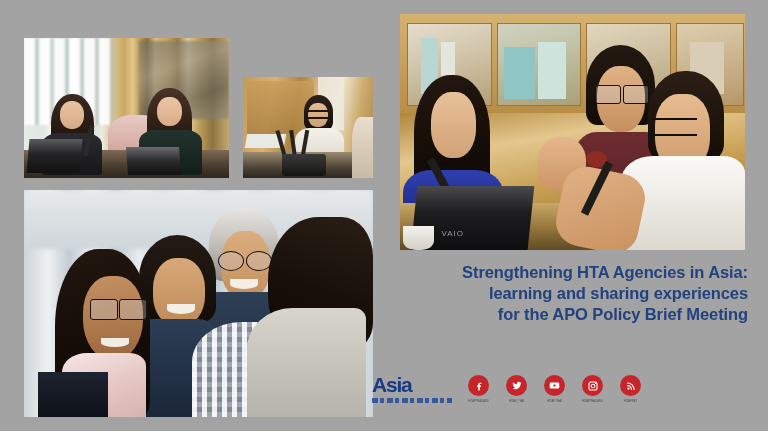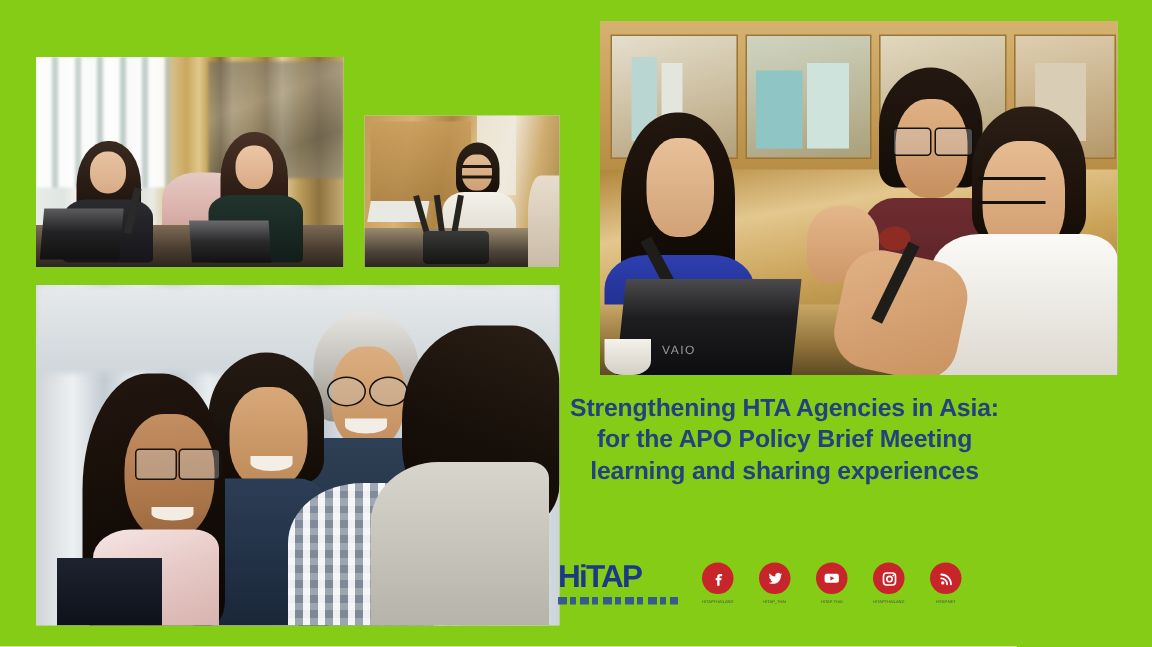--- a/index.html
+++ b/index.html
@@ -8,21 +8,21 @@
     padding: 0;
     background: #ffffff;
   }
   body {
     font-family: "Liberation Sans", sans-serif;
   }
   #poster {
     position: relative;
     width: 768px;
     height: 431px;
-    background: #84cc16;
+    background: #a3a3a3;
     overflow: hidden;
   }
 
   
   .photo {
     position: absolute;
     overflow: hidden;
     background: #d9d4c8;
   }
   .photo .scene {
@@ -441,21 +441,21 @@
   }
   #poster-title {
     margin: 0;
     font-family: "Liberation Sans", sans-serif;
     font-size: 16.5px;
     font-weight: bold;
     line-height: 21px;
     color: #22417f;
     letter-spacing: -0.1px;
   }
-  #poster-title .tline { display: block; white-space: nowrap; text-align: center; }
+  #poster-title .tline { display: block; white-space: nowrap; }
   #poster-subtitle {
     margin: 12px 0 0 0;
     font-family: "Liberation Sans", sans-serif;
     font-size: 12.5px;
     font-weight: normal;
     color: #2b2b2b;
     letter-spacing: 0.1px;
   }
 
   
@@ -624,30 +624,30 @@
       <div class="layer p4-mic-r"></div>
       <div class="layer p4-laptop"></div>
       <div class="layer p4-laptop-brand">VAIO</div>
       <div class="layer p4-cup"></div>
     </div>
   </div>
 
   <div id="title-block">
     <h1 id="poster-title">
       <span class="tline">Strengthening HTA Agencies in Asia:</span>
+      <span class="tline">learning and sharing experiences</span>
       <span class="tline">for the APO Policy Brief Meeting</span>
-      <span class="tline">learning and sharing experiences</span>
     </h1>
   </div>
 
   <div id="footer-bar">
 
     <div id="hitap-logo">
       <div id="hitap-wordmark">
-        <span>HiTAP</span>
+        <span>Asia</span>
       </div>
       <div id="hitap-tagline"></div>
     </div>
 
     <div id="social-row">
 
       <div class="social-item">
         <div class="social-badge">
           <svg width="12" height="12" viewBox="0 0 24 24" aria-hidden="true">
             <path fill="#ffffff" d="M14.6 8.2h2.2V5.3h-2.6c-2.6 0-4 1.5-4 3.9v1.6H8.2v3h2V21h3.2v-7.2h2.3l.4-3h-2.7V9.6c0-.9.3-1.4 1.2-1.4z"></path>

